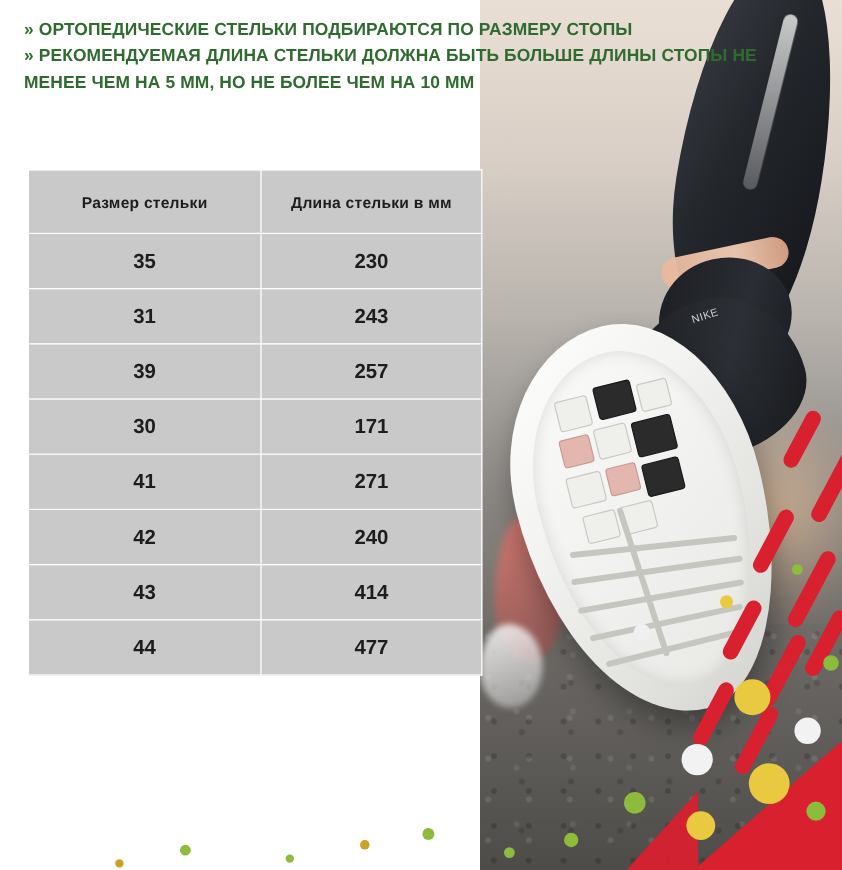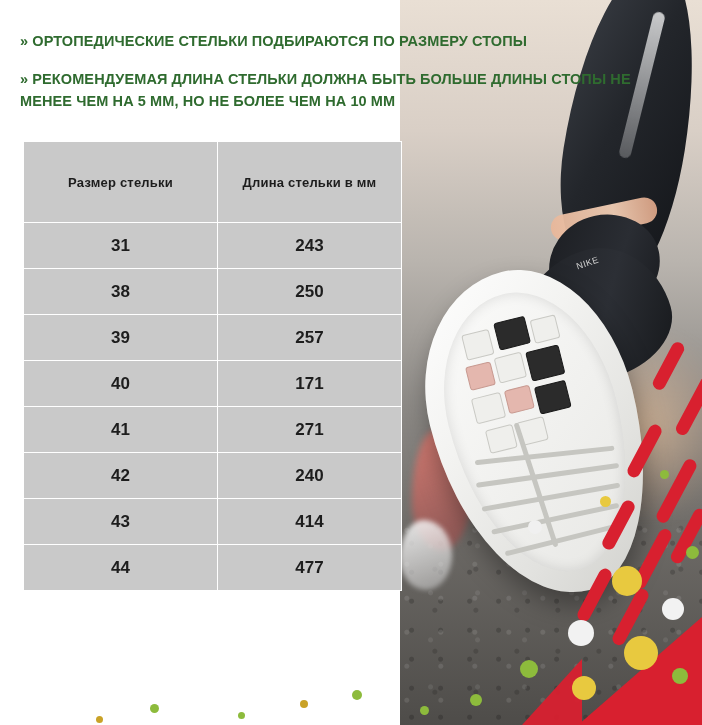--- a/index.html
+++ b/index.html
@@ -183,21 +183,21 @@
     left: 20px;
     top: 14px;
     width: 660px;
     color: #2f6b2f;
     font-weight: bold;
     font-size: 14.5px;
     line-height: 22px;
     letter-spacing: .1px;
     text-transform: uppercase;
   }
-  .header .line { white-space: nowrap; margin-top: 16px; }
+  .header .line { white-space: nowrap; }
   .header .line.wrap { white-space: normal; }
   .chev { color: #2f6b2f; font-weight: bold; }
 
   
   .table-wrap {
     position: absolute;
     left: 23px;
     top: 141px;
     width: 378px;
   }
@@ -212,21 +212,21 @@
     text-align: center;
     color: #1d1d1d;
     font-weight: bold;
   }
   table.size-table th {
     background: #c9c9c9;
     font-size: 13px;
     line-height: 17px;
     height: 52px;
     letter-spacing: .2px;
-    padding: 14px 2px;
+    padding: 0 2px;
   }
   table.size-table td {
     background: #c9c9c9;
     font-size: 17px;
     height: 43px;
   }
   table.size-table col.c1 { width: 194px; }
   table.size-table col.c2 { width: 184px; }
 </style>
 </head>
@@ -322,33 +322,33 @@
         <col class="c2">
       </colgroup>
     <thead>
       <tr>
         <th>Размер стельки</th>
         <th>Длина стельки в мм</th>
       </tr>
     </thead>
     <tbody>
       <tr>
+        <td>35</td>
+        <td>230</td>
+      </tr>
+      <tr>
         <td>31</td>
         <td>243</td>
       </tr>
       <tr>
-        <td>38</td>
-        <td>250</td>
-      </tr>
-      <tr>
         <td>39</td>
         <td>257</td>
       </tr>
       <tr>
-        <td>40</td>
+        <td>30</td>
         <td>171</td>
       </tr>
       <tr>
         <td>41</td>
         <td>271</td>
       </tr>
       <tr>
         <td>42</td>
         <td>240</td>
       </tr>

